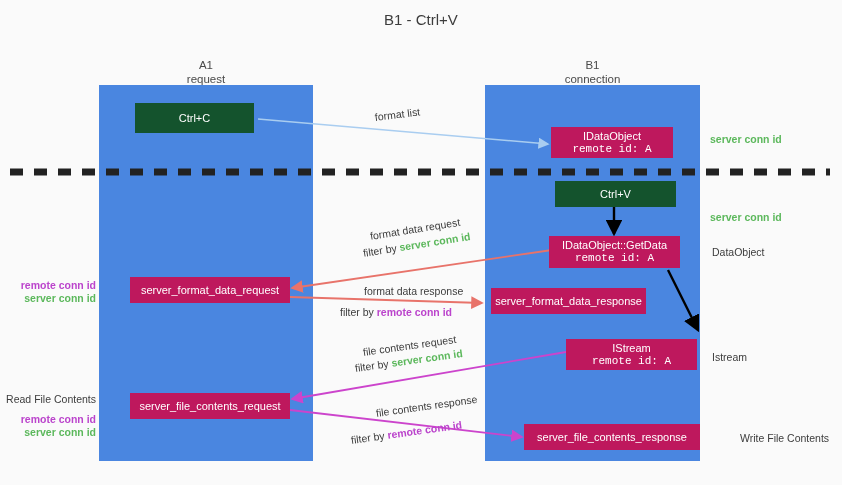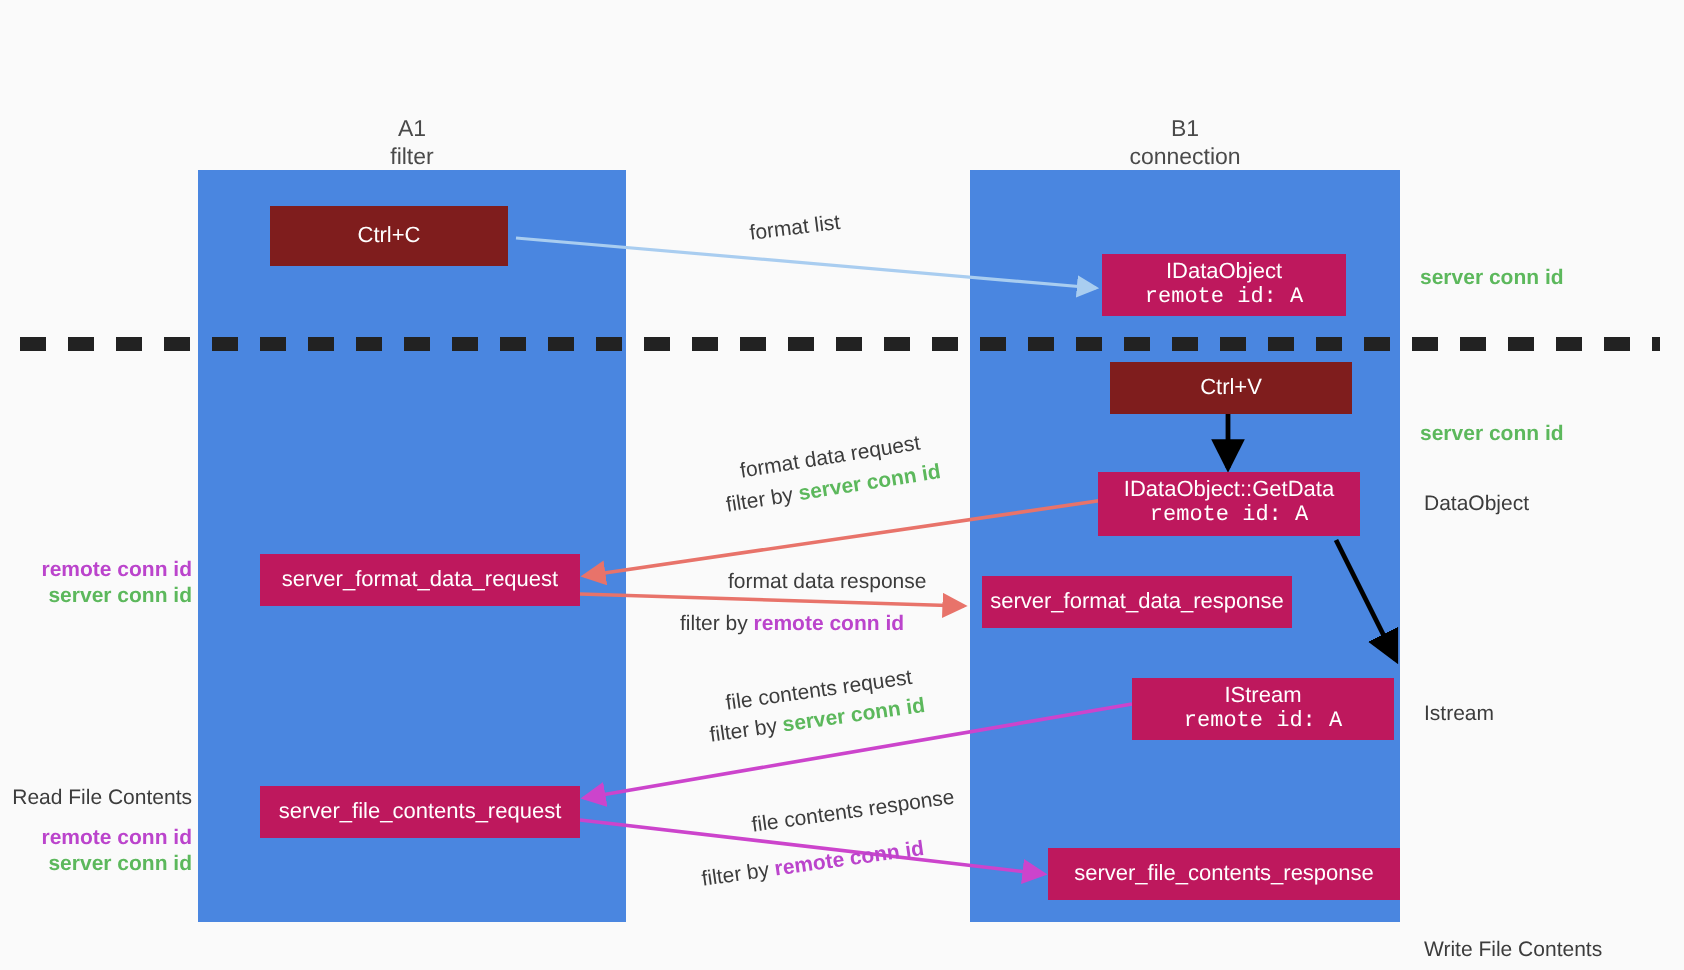--- a/index.html
+++ b/index.html
@@ -59,21 +59,21 @@
     box-sizing: border-box;
     display: flex;
     flex-direction: column;
     align-items: center;
     justify-content: center;
     text-align: center;
     color: #ffffff;
     font-size: 11px;
     line-height: 13px;
   }
-  .box.green { background: #7f1d1d; }
+  .box.green { background: #14532d; }
   .box.orange { background: #be185d; }
   .box .l2 { display: block; font-family: Liberation Mono, monospace; }
 
   
   .lbl {
     position: absolute;
     font-size: 10.5px;
     line-height: 14px;
     white-space: nowrap;
   }
@@ -88,25 +88,26 @@
   .rot-a { transform: rotate(-7deg); transform-origin: left top; }
   .rot-b { transform: rotate(-9deg); transform-origin: left top; }
   .rot-c { transform: rotate(-8deg); transform-origin: left top; }
 </style>
 </head>
 <body>
 
 <div id="canvas">
 
   <div class="title">
+    <div>B1 - Ctrl+V</div>
   </div>
 
   <div class="lane-header" style="left:99px; top:58px; width:214px;">
     <span class="lh-name">A1</span>
-    <span class="lh-sub">filter</span>
+    <span class="lh-sub">request</span>
   </div>
 
   <div class="lane-header" style="left:485px; top:58px; width:215px;">
     <span class="lh-name">B1</span>
     <span class="lh-sub">connection</span>
   </div>
 
   <div class="lane" style="left:99px; top:85px; width:214px; height:376px;"></div>
   <div class="lane" style="left:485px; top:85px; width:215px; height:376px;"></div>
 
@@ -208,15 +209,15 @@
   <div class="lbl green right" style="left:0px; top:291px; width:96px;">server conn id</div>
 
   <div class="lbl dark right" style="left:0px; top:392px; width:96px;">Read File Contents</div>
   <div class="lbl purple right" style="left:0px; top:412px; width:96px;">remote conn id</div>
   <div class="lbl green right" style="left:0px; top:425px; width:96px;">server conn id</div>
 
   <div class="lbl green" style="left:710px; top:132px;">server conn id</div>
   <div class="lbl green" style="left:710px; top:210px;">server conn id</div>
   <div class="lbl dark" style="left:712px; top:245px;">DataObject</div>
   <div class="lbl dark" style="left:712px; top:350px;">Istream</div>
-  <div class="lbl dark" style="left:712px; top:431px;margin-top:37px;">Write File Contents</div>
+  <div class="lbl dark" style="left:740px; top:431px;">Write File Contents</div>
 
 </div>
 
 </body></html>

